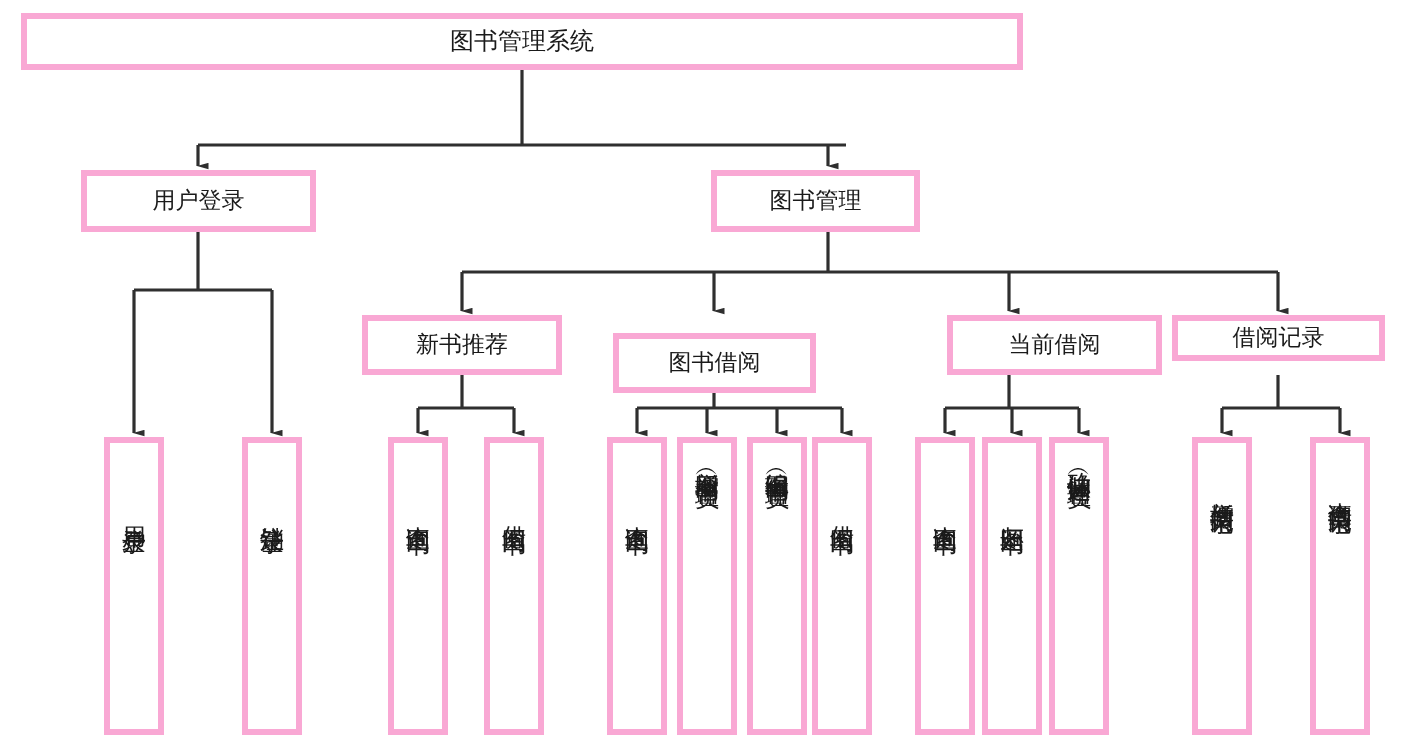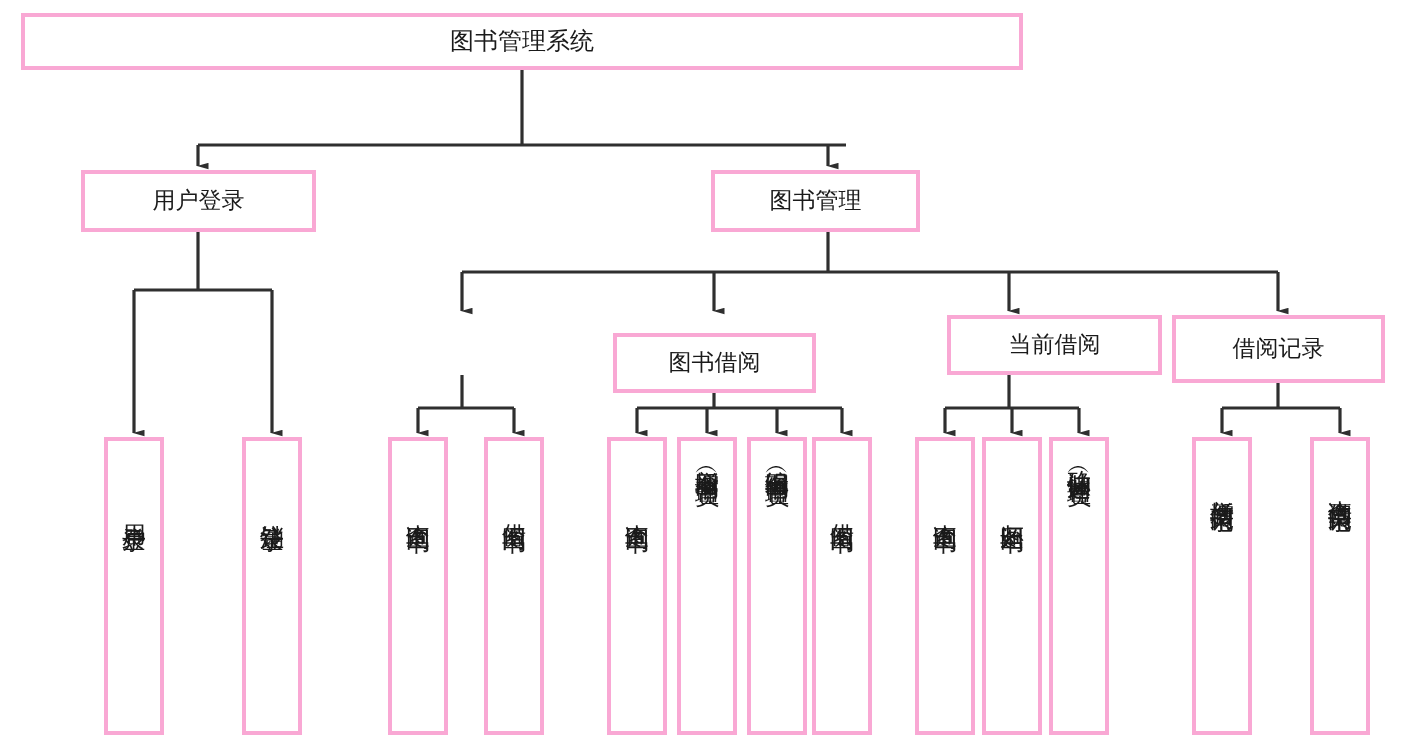--- a/index.html
+++ b/index.html
@@ -21,21 +21,21 @@
   #diagram-svg {
     position: absolute;
     left: 0;
     top: 0;
     width: 1405px;
     height: 747px;
   }
   .node {
     position: absolute;
     box-sizing: border-box;
-    border: 4px solid #f9a8d4;
+    border: 6px solid #f9a8d4;
     background: #ffffff;
     display: flex;
     align-items: center;
     justify-content: center;
     color: #1a1a1a;
   }
   .node-label {
     display: block;
     text-align: center;
     line-height: 1.18;
@@ -138,27 +138,30 @@
     <span class="node-label">图书管理系统</span>
   </div>
 
   <div class="node horizontal" style="left:81px; top:170px; width:235px; height:62px;">
     <span class="node-label">用户登录</span>
   </div>
   <div class="node horizontal" style="left:711px; top:170px; width:209px; height:62px;">
     <span class="node-label">图书管理</span>
   </div>
 
+  <div class="node horizontal" style="left:362px; top:315px; width:200px; height:60px;">
+    <span class="node-label">新书推荐</span>
+  </div>
   <div class="node horizontal" style="left:613px; top:333px; width:203px; height:60px;">
     <span class="node-label">图书借阅</span>
   </div>
   <div class="node horizontal" style="left:927px; top:315px; width:215px; height:60px;margin-left:20px;">
     <span class="node-label">当前借阅</span>
   </div>
-  <div class="node horizontal" style="left:1172px; top:315px; width:213px; height:68px;">
+  <div class="node horizontal" style="left:1172px; top:315px; width:213px; height:46px;">
     <span class="node-label">借阅记录</span>
   </div>
 
   <div class="node vertical mid" style="left:104px; top:437px; width:60px; height:298px;">
     <span class="node-label">用户登录</span>
   </div>
   <div class="node vertical mid" style="left:242px; top:437px; width:60px; height:298px;">
     <span class="node-label">注销登录</span>
   </div>
   <div class="node vertical mid" style="left:388px; top:437px; width:60px; height:298px;">

